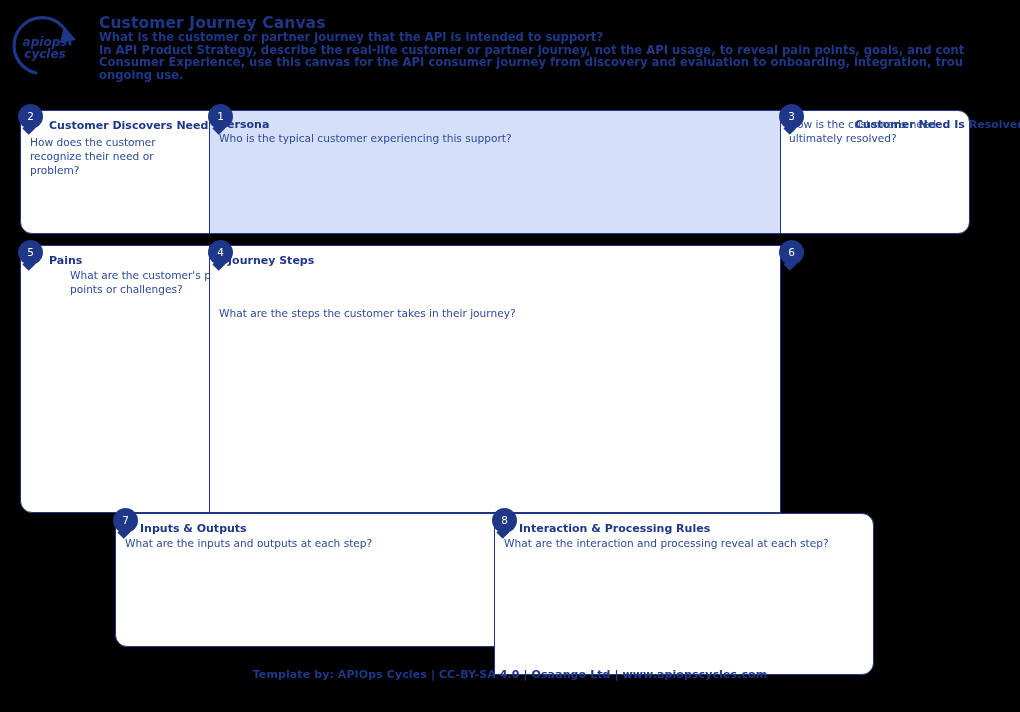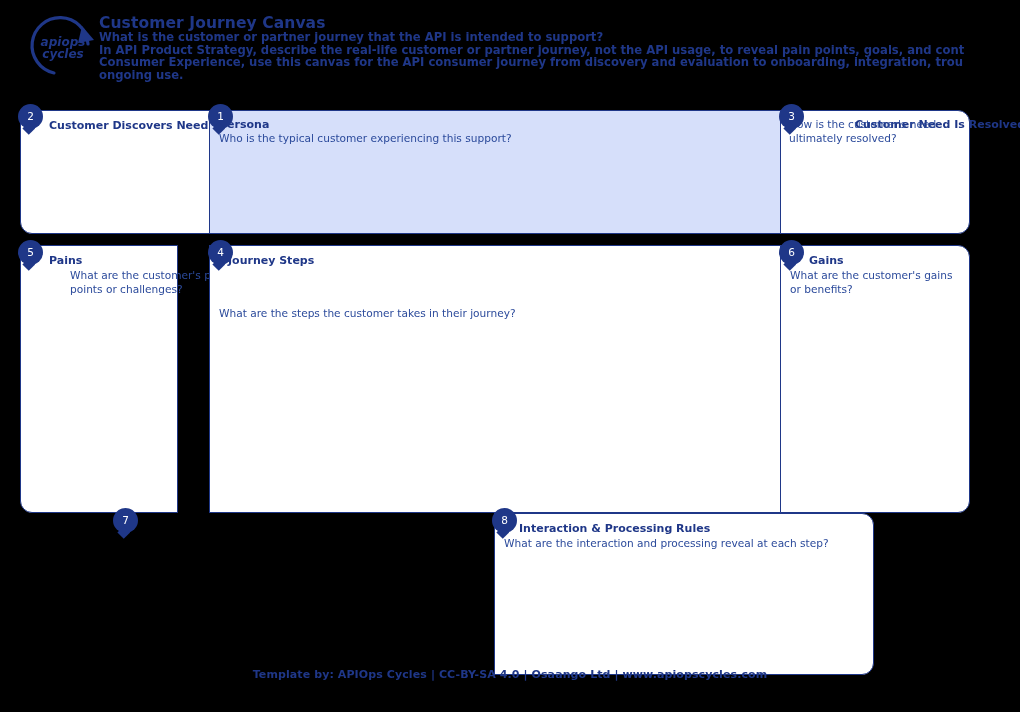--- a/index.html
+++ b/index.html
@@ -25,21 +25,21 @@
   
   .header {
     position: absolute;
     left: 0;
     top: 0;
     width: 1020px;
     height: 96px;
   }
   .logo {
     position: absolute;
-    left: 24px;
+    left: 6px;
     top: 10px;
     width: 78px;
     height: 74px;
   }
   .header-text {
     position: absolute;
     left: 99px;
     top: 16px;
     width: 960px;
     white-space: nowrap;
@@ -150,51 +150,52 @@
       <div class="header-title">Customer Journey Canvas</div>
       <div class="header-sub">What is the customer or partner journey that the API is intended to support?</div>
       <div class="header-sub">In API Product Strategy, describe the real-life customer or partner journey, not the API usage, to reveal pain points, goals, and cont</div>
       <div class="header-sub">Consumer Experience, use this canvas for the API consumer journey from discovery and evaluation to onboarding, integration, trou</div>
       <div class="header-sub">ongoing use.</div>
     </div>
   </div>
 
   <div class="card r-tl r-bl" style="left:20px; top:110px; width:190px; height:124px;">
     <div class="card-title" style="left:28px; top:9px;">Customer Discovers Need</div>
+    <div class="card-desc" style="left:9px; top:24px; width:172px;">How does the customer recognize their need or problem?</div>
   </div>
   <div class="badge" style="left:18px; top:104px;">2</div>
 
   <div class="card persona" style="left:209px; top:110px; width:572px; height:124px;"></div>
   <div class="card-title" style="left:219px; top:119px;">Persona</div>
   <div class="card-desc" style="left:219px; top:131px; width:550px;">Who is the typical customer experiencing this support?</div>
   <div class="badge" style="left:208px; top:104px;">1</div>
 
   <div class="card r-tr r-br" style="left:780px; top:110px; width:190px; height:124px;"></div>
   <div class="card-title" style="left:855px; top:119px;">Customer Need Is Resolved</div>
   <div class="card-desc" style="left:789px; top:117px; width:175px;">How is the customer's need ultimately resolved?</div>
   <div class="badge" style="left:779px; top:104px;">3</div>
 
-  <div class="card r-tl r-bl" style="left:20px; top:245px; width:158px; height:268px;">
+  <div class="card r-tl r-bl" style="left:20px; top:245px; width:190px; height:268px;">
     <div class="card-title" style="left:28px; top:9px;">Pains</div>
     <div class="card-desc" style="left:9px; top:22px; width:175px;margin-left:40px;">What are the customer's pain points or challenges?</div>
   </div>
   <div class="badge" style="left:18px; top:240px;">5</div>
 
   <div class="card" style="left:209px; top:245px; width:572px; height:268px;">
     <div class="card-title" style="left:18px; top:9px;">Journey Steps</div>
     <div class="card-desc" style="left:9px; top:22px; width:550px;margin-top:38px;">What are the steps the customer takes in their journey?</div>
   </div>
   <div class="badge" style="left:208px; top:240px;">4</div>
 
-  <div class="card r-tr r-br" style="left:780px; top:245px; width:190px; height:268px;">
-    <div class="card-title" style="left:28px; top:9px;">Gains</div>
-    <div class="card-desc" style="left:9px; top:22px; width:175px;">What are the customer's gains or benefits?</div>
-  </div>
   <div class="badge" style="left:779px; top:240px;">6</div>
 
+  <div class="card r-tl r-bl" style="left:115px; top:513px; width:380px; height:134px;">
+    <div class="card-title" style="left:24px; top:9px;">Inputs &amp; Outputs</div>
+    <div class="card-desc" style="left:9px; top:22px; width:360px;">What are the inputs and outputs at each step?</div>
+  </div>
   <div class="badge" style="left:113px; top:508px;">7</div>
 
   <div class="card r-tr r-br" style="left:494px; top:513px; width:380px; height:162px;">
     <div class="card-title" style="left:24px; top:9px;">Interaction &amp; Processing Rules</div>
     <div class="card-desc" style="left:9px; top:22px; width:365px;">What are the interaction and processing reveal at each step?</div>
   </div>
   <div class="badge" style="left:492px; top:508px;">8</div>
 
   <div class="footer">Template by: APIOps Cycles | CC-BY-SA 4.0 | Osaango Ltd | www.apiopscycles.com</div>
 

